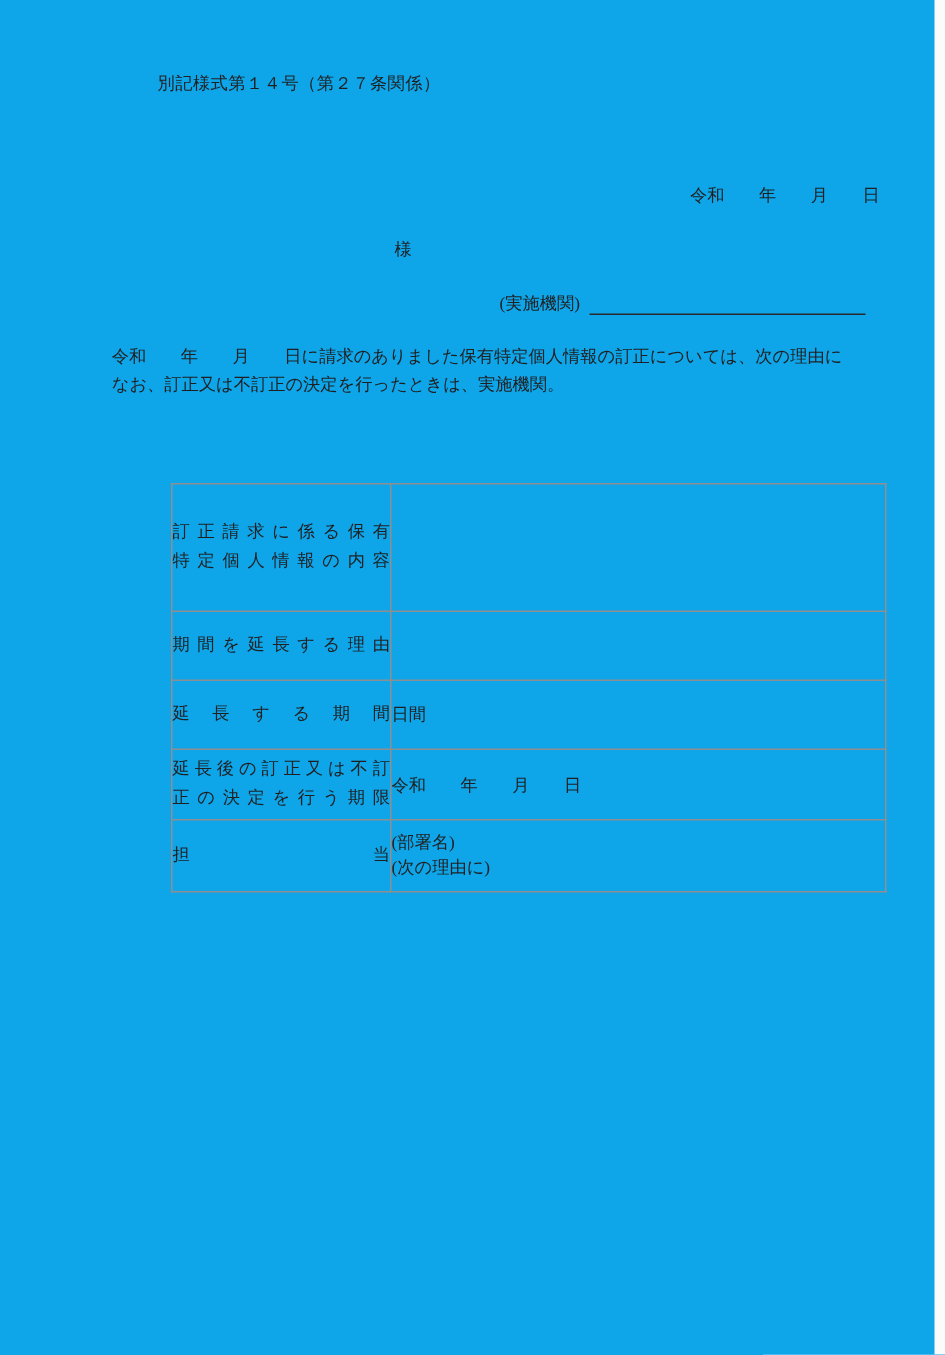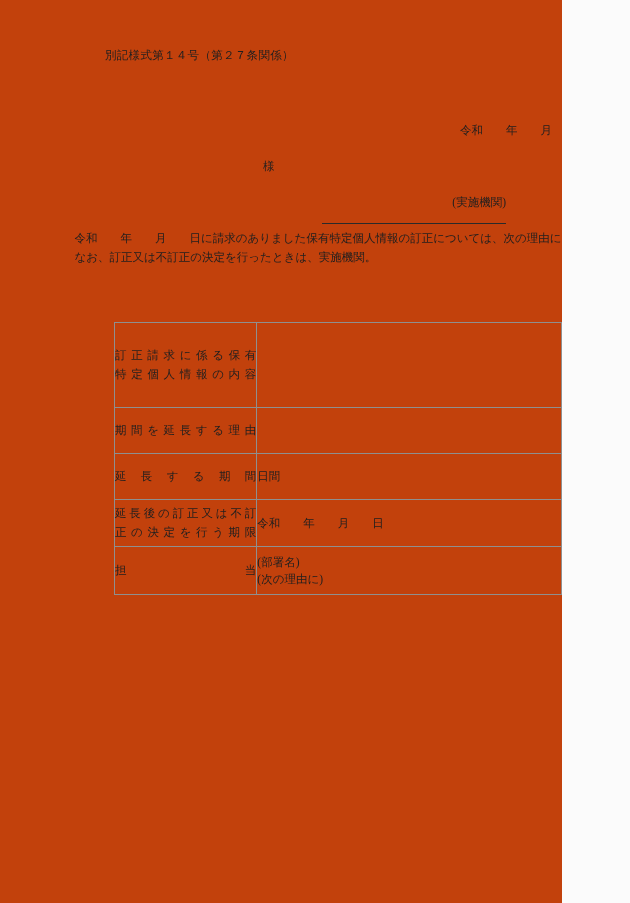--- a/index.html
+++ b/index.html
@@ -1,31 +1,31 @@
 <!DOCTYPE html>
 <html><head>
 <meta charset="utf-8">
 <style>
   html,body{margin:0;padding:0;}
   body{background:#fbfbfb;}
   .page{
     position:relative;
-    width:562px;height:903px;
-    background:#c2410c;
+    width:623px;height:903px;
+    background:#0ea5e9;
     font-family:"Liberation Serif","DejaVu Serif",serif;
     color:#1f1f1f;
     font-size:11.5px;
     overflow:hidden;
   }
   .abs{position:absolute;}
   .form-number{left:105px;top:48px;letter-spacing:0.3px;}
   .doc-title{left:50px;top:83px;width:580px;text-align:center;letter-spacing:0.2px;}
   .issue-date{left:460px;top:123px;white-space:pre;}
   .addressee{left:263px;top:159px;}
-  .issuer{left:316px;top:195px;display:flex;align-items:flex-end;flex-direction:column;}
+  .issuer{left:333px;top:195px;display:flex;align-items:flex-end;}
   .issuer-label{white-space:pre;}
   .fill-line{display:inline-block;width:184px;margin-left:6px;border-bottom:1px solid #2a2a2a;height:13px;}
   .body-par{left:63px;top:229px;width:510px;line-height:19px;}
   .body-par div{white-space:pre;}
   .form-table{
     position:absolute;left:114px;top:322px;
     border-collapse:collapse;table-layout:fixed;
   }
   .form-table td{
     border:1px solid #8f8f8f;

